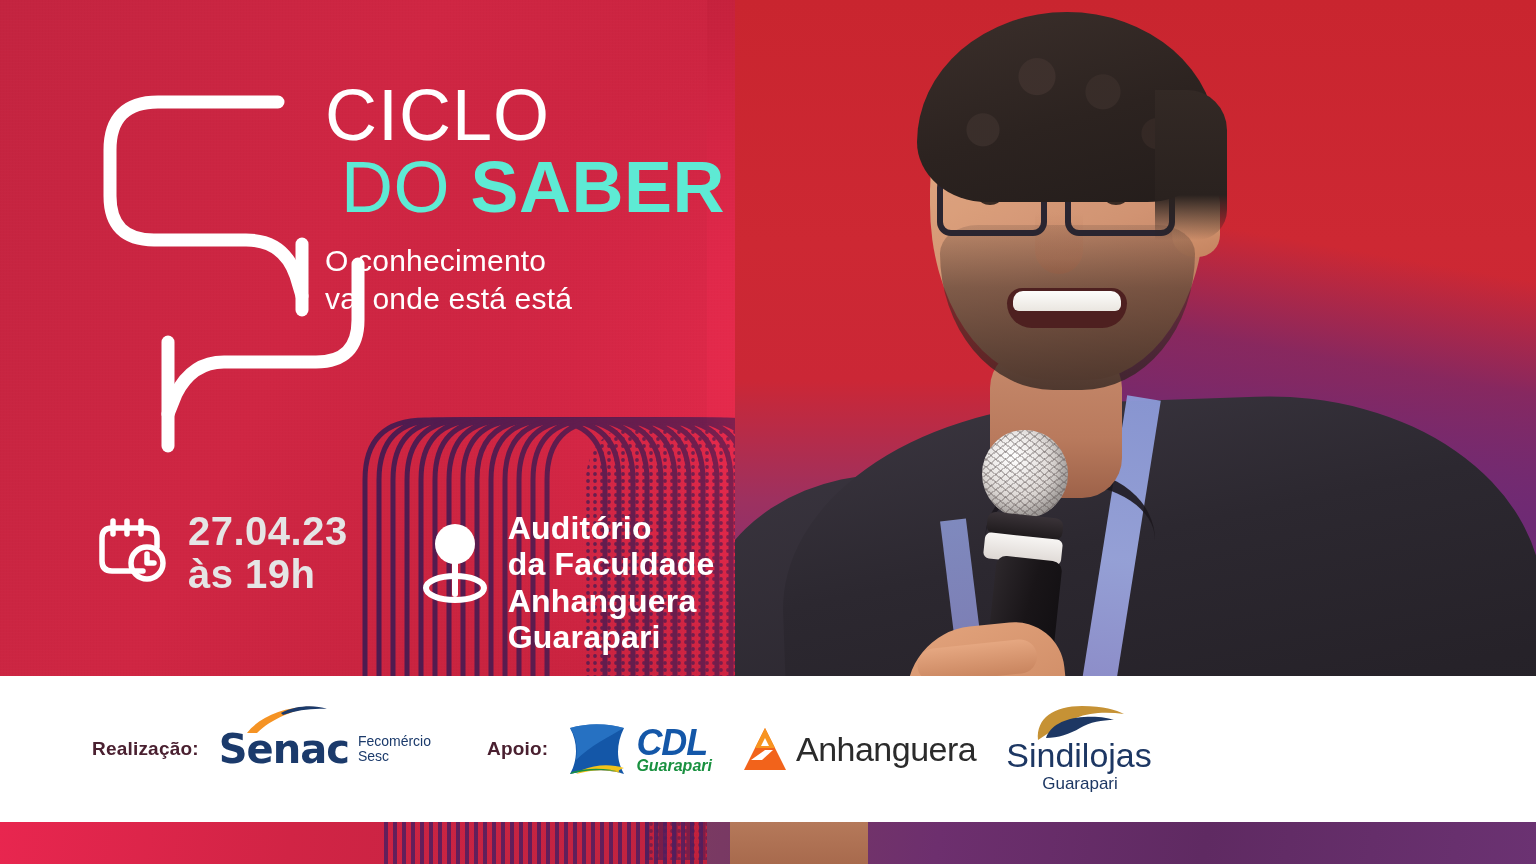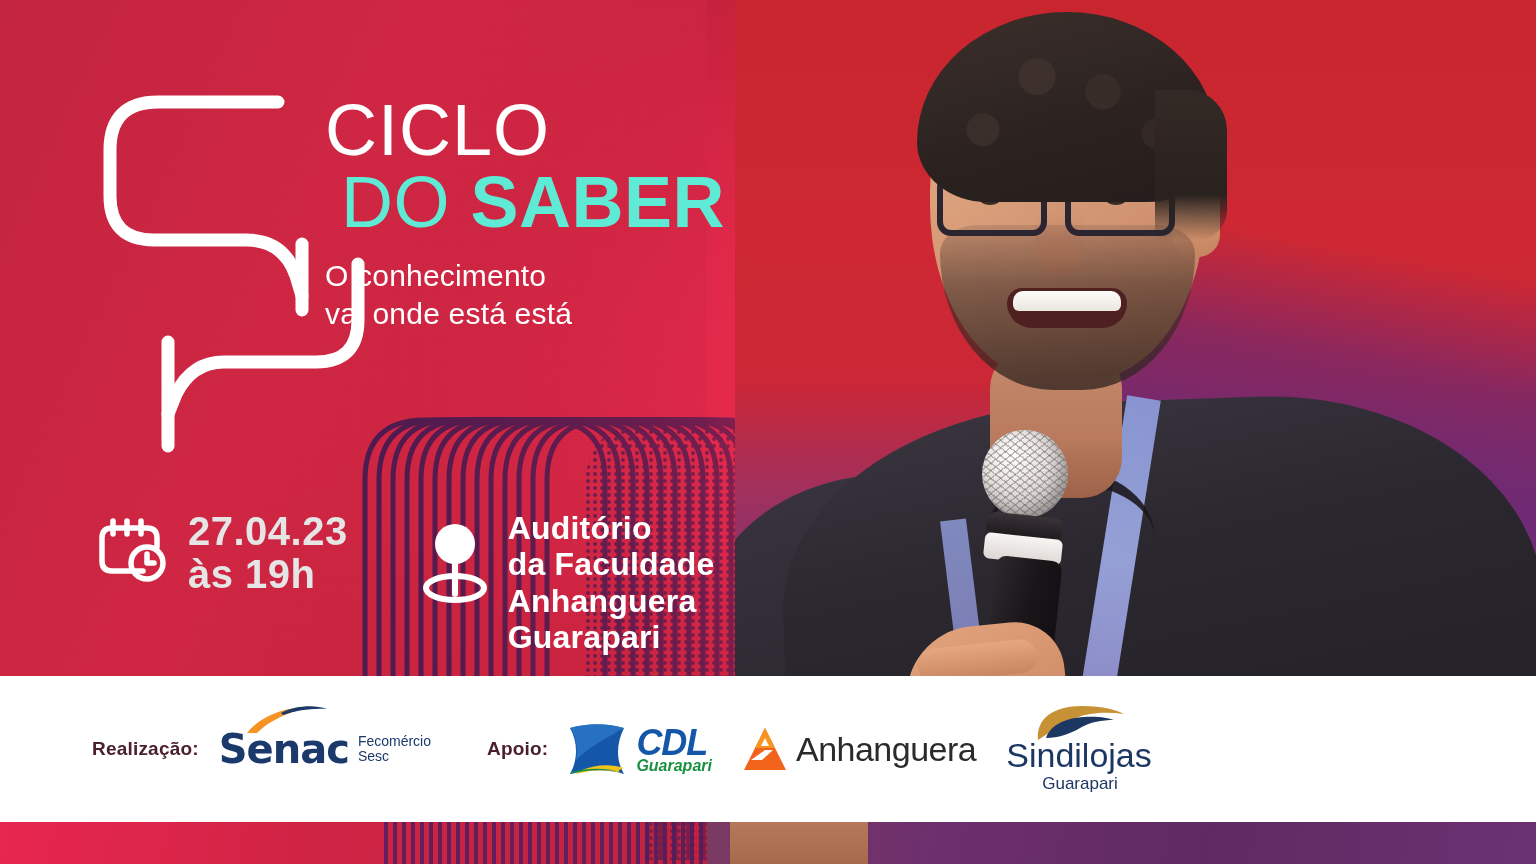--- a/index.html
+++ b/index.html
@@ -262,21 +262,21 @@
     width:170px; height:70px;
     border-top:14px solid #1c181e;
     border-radius:50% 50% 0 0 / 100% 100% 0 0;
     opacity:0.9;
   }
 
   
   .logomark { position:absolute; left:96px; top:88px; width:290px; height:372px; }
 
   
-  .title-block { position:absolute; left:325px; top:95px; }
+  .title-block { position:absolute; left:325px; top:80px; }
   .t-ciclo {
     font-size:72px; font-weight:300; letter-spacing:1px;
     color:#fff; line-height:0.98;
   }
   .t-dosaber {
     font-size:72px; line-height:1.02; color:#5eead4; letter-spacing:0.5px;
     white-space:nowrap;
     margin-left:16px;
   }
   .t-do { font-weight:300; }

